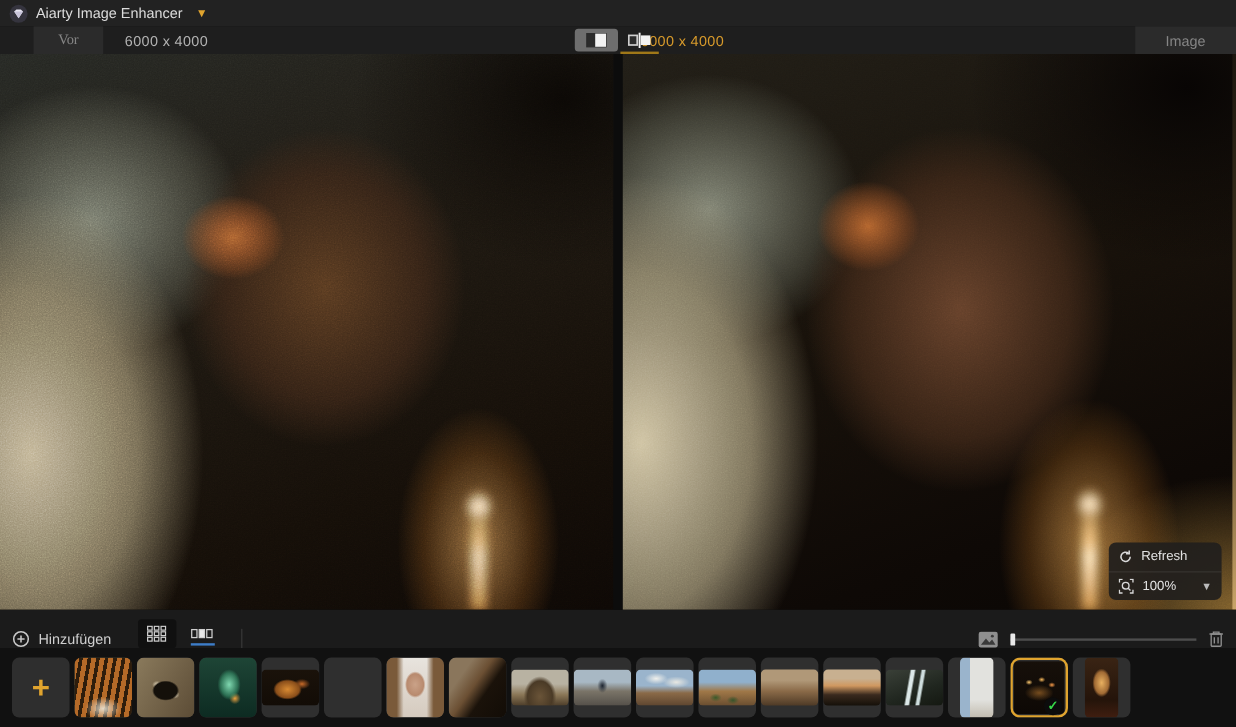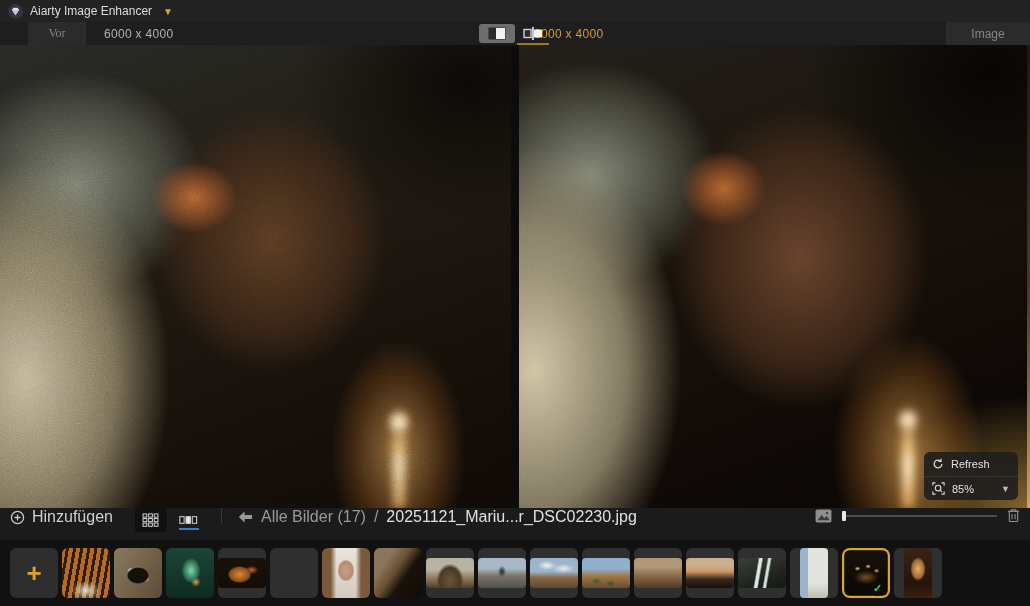--- a/index.html
+++ b/index.html
@@ -68,21 +68,21 @@
     background:linear-gradient(180deg, #1c160e 0%, #4a3c24 55%, #c9a468 100%); }
 
   
   .viewer-overlay { position:absolute; right:12px; bottom:8px; width:94px; background:rgba(33,31,29,.93);
     border-radius:6px; overflow:hidden; font-size:11px; color:#e2e2e2; }
   .ov-row { height:24px; display:flex; align-items:center; gap:7px; padding:0 8px; cursor:pointer; }
   .ov-row + .ov-row { border-top:1px solid rgba(255,255,255,.08); }
   .ov-chevron { margin-left:auto; color:#bbb; font-size:9px; }
 
   
-  .toolbar { height:32px; background:#1b1b1b; display:flex; align-items:flex-start; padding:0 10px; font-size:16px; }
+  .toolbar { height:32px; background:#1b1b1b; display:flex; align-items:flex-end; padding:0 10px; font-size:12px; }
   .tb-add { display:flex; align-items:center; gap:7px; color:#cfcfcf; cursor:pointer; }
   .tb-viewbtns { display:flex; gap:6px; margin-left:22px; }
   .tb-viewbtn { width:32px; height:24px; display:flex; align-items:center; justify-content:center; border-radius:3px; cursor:pointer; position:relative; }
   .tb-viewbtn.active { background:#101010; }
   .tb-viewbtn .blue-line { position:absolute; left:6px; right:6px; bottom:2px; height:2px; background:#3d7dc8; }
   .tb-sep { width:1px; height:16px; background:#383838; margin:0 16px; }
   .breadcrumb { display:flex; align-items:center; gap:8px; }
   .crumb-root { color:#9a9a9a; cursor:pointer; }
   .crumb-sep { color:#9a9a9a; }
   .crumb-file { color:#e0e0e0; }
@@ -242,21 +242,21 @@
         </div>
         <div class="ov-row">
           <svg width="13" height="13" viewBox="0 0 15 15" fill="none" stroke="#d8d8d8" stroke-width="1.3">
             <path d="M1 4 V1 H4"></path>
               <path d="M11 1 H14 V4"></path>
               <path d="M14 11 V14 H11"></path>
               <path d="M4 14 H1 V11"></path>
             <circle cx="7" cy="7" r="3.2"></circle>
               <path d="M9.4 9.4 L11.6 11.6"></path>
           </svg>
-          <span>85%</span>
+          <span>100%</span>
           <span class="ov-chevron">▼</span>
         </div>
       </div>
     </div>
   </div>
 
   <div class="toolbar">
     <div class="tb-add">
       <svg width="15" height="15" viewBox="0 0 16 16" fill="none" stroke="#c8c8c8" stroke-width="1.4">
           <circle cx="8" cy="8" r="6.5"></circle>
@@ -284,28 +284,20 @@
           <rect x="0.8" y="1.5" width="4.6" height="7"></rect>
             <rect x="7.4" y="1.5" width="4.6" height="7" fill="#e8e8e8"></rect>
             <rect x="14" y="1.5" width="4.6" height="7"></rect>
         </svg>
         <span class="blue-line"></span>
       </div>
     </div>
 
     <div class="tb-sep"></div>
 
-    <div class="breadcrumb">
-      <svg width="15" height="12" viewBox="0 0 16 13" fill="#9a9a9a">
-          <path d="M7 0.5 L0.8 6.5 L7 12.5 V8.6 H15 V4.4 H7 Z"></path>
-        </svg>
-      <span class="crumb-root">Alle Bilder (17)</span>
-      <span class="crumb-sep">/</span>
-      <span class="crumb-file">20251121_Mariu...r_DSC02230.jpg</span>
-    </div>
 
     <div class="tb-right">
       <svg width="17" height="14" viewBox="0 0 18 15">
           <rect x="0.5" y="0.5" width="17" height="14" rx="2" fill="#8f8f8f"></rect>
           <path d="M2.5 12 L7 6.5 L10 10 L12.5 7.5 L15.5 12 Z" fill="#3a3a3a"></path>
           <circle cx="12.7" cy="4.4" r="1.3" fill="#3a3a3a"></circle>
         </svg>
       <div class="tb-slider">
         <div class="track"></div>
         <div class="handle"></div>

